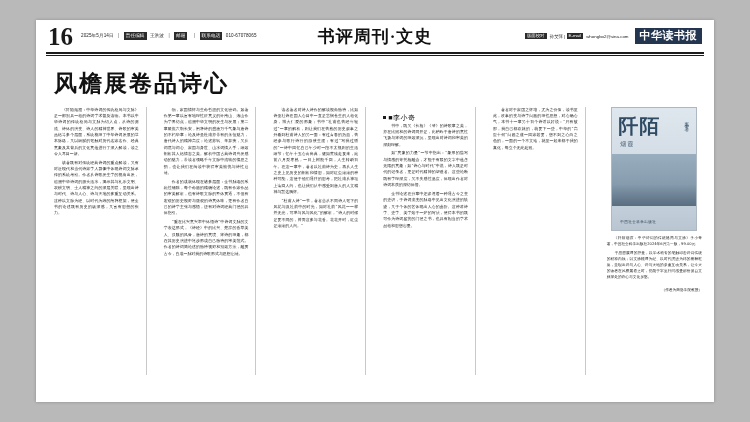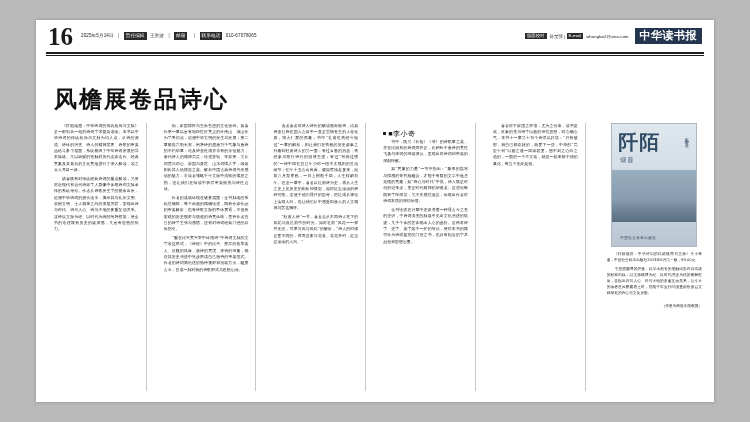--- a/index.html
+++ b/index.html
@@ -101,21 +101,21 @@
     margin: 0 10px;
   }
   .rule-thin {
     height: 0.6px;
     background: #1c1c1c;
     margin: 1.4px 10px 0 10px;
   }
 
   
   .headline {
-    margin: 28px 0 0 18px;
+    margin: 12px 0 0 18px;
     font-size: 23px;
     font-weight: bold;
     letter-spacing: 2px;
     color: #111;
   }
   .byline {
     margin-top: 6px;
     text-align: left;
     font-size: 7px;
     color: #111;
@@ -255,20 +255,21 @@
       <span class="sep">|</span>
       <span class="blk">责任编辑</span>
       <span>王洪波</span>
       <span class="sep">|</span>
       <span class="blk">邮箱</span>
       <span class="sep">|</span>
       <span class="blk">联系电话</span>
       <span>010-67078065</span>
     </div>
 
+    <div class="mast-center">书评周刊·文史</div>
 
     <div class="mast-right">
       <div class="contact">
         <span class="blk">版面校对</span>
         <span>孙艾萍</span>
         <span class="sep">|</span>
         <span class="blk">E-mail</span>
         <span>whongbo2@sina.com</span>
       </div>
       <div class="logo">中华读书报</div>

